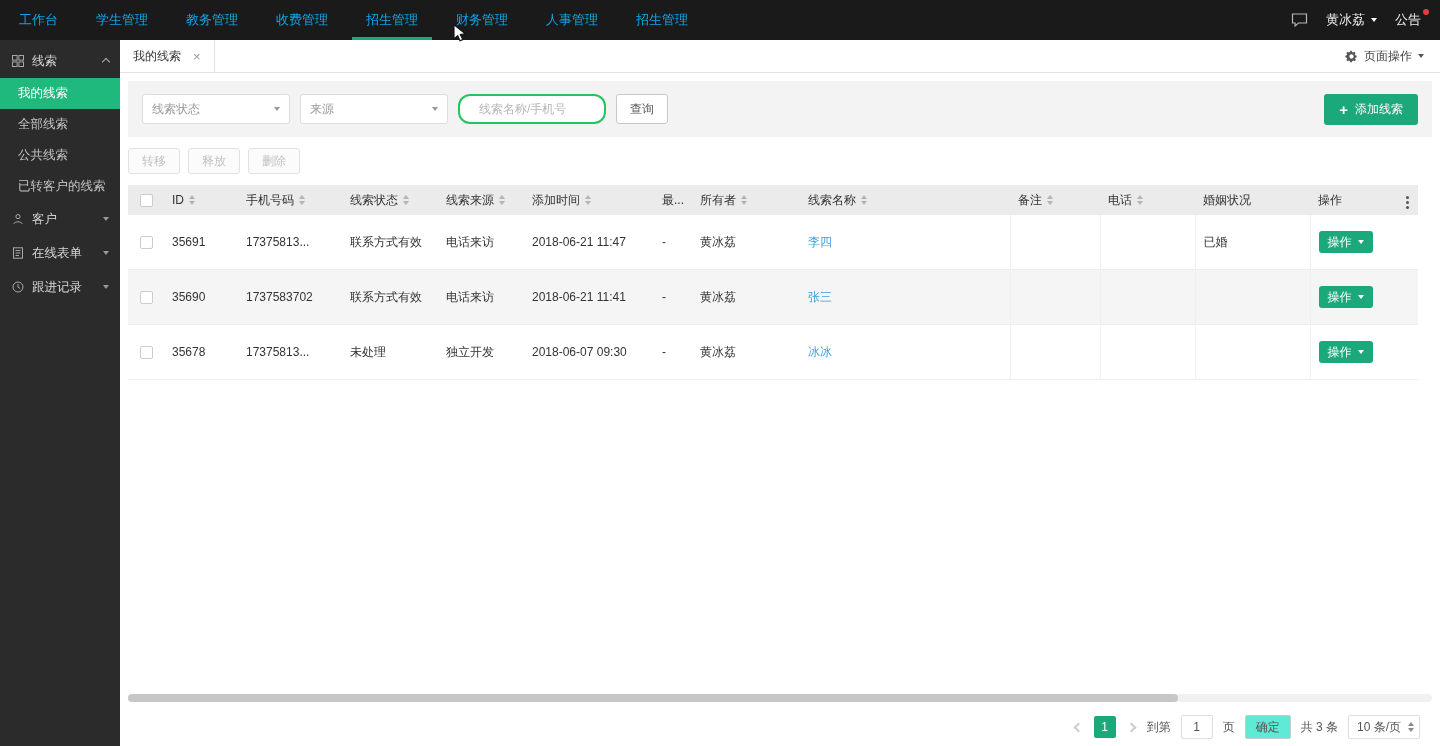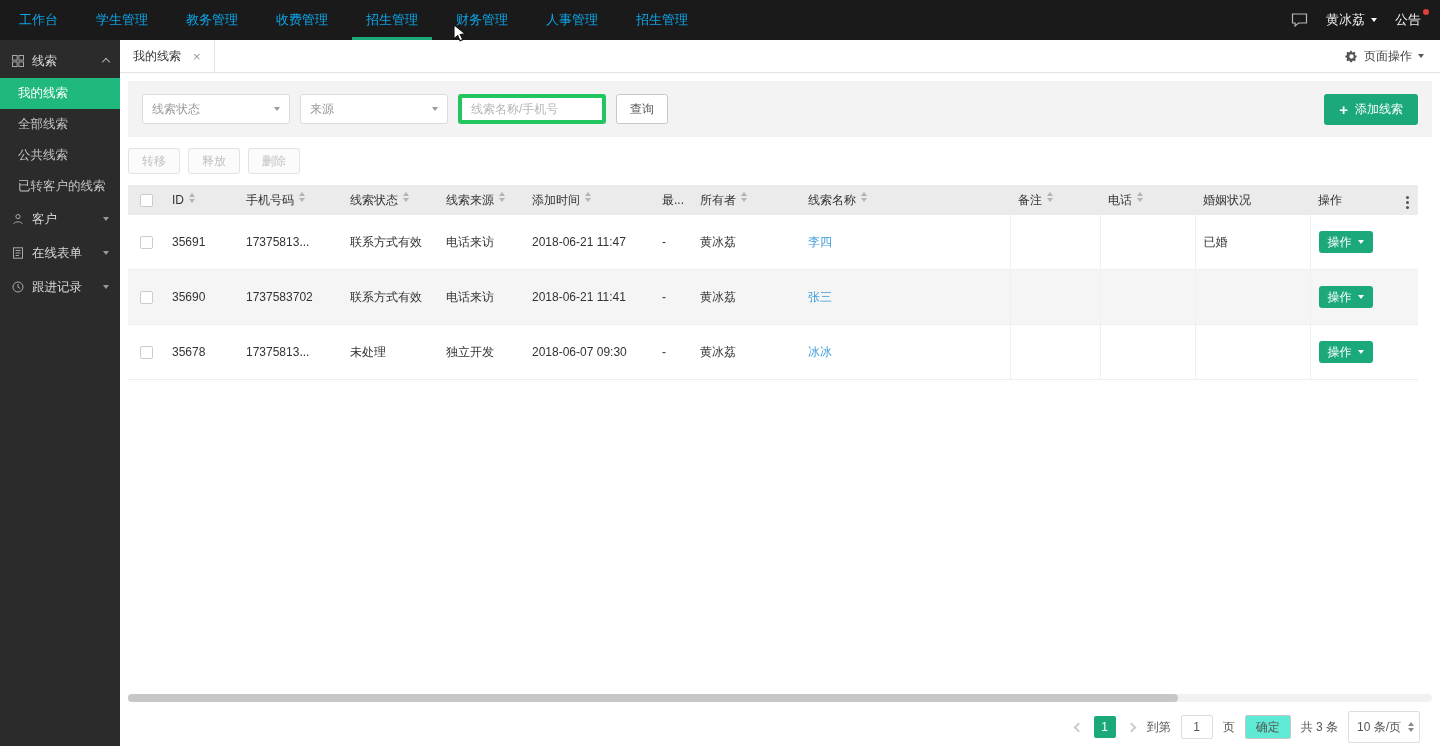--- a/index.html
+++ b/index.html
@@ -34,39 +34,39 @@
 
   
   .tabbar{height:33px;border-bottom:1px solid #e3e3e3;display:flex;align-items:stretch;background:#fff;flex-shrink:0}
   .tab{display:flex;align-items:center;gap:12px;padding:0 13px;border-right:1px solid #e3e3e3;font-size:12px;color:#333;cursor:pointer}
   .tab-close{color:#999;font-size:13px}
   .page-ops{margin-left:auto;display:flex;align-items:center;gap:6px;padding-right:16px;font-size:12px;color:#444;cursor:pointer}
 
   
   .filterbar{margin:8px 8px 0;background:#f3f3f3;height:56px;display:flex;align-items:center;gap:10px;padding:0 14px;flex-shrink:0}
   .sel{width:148px;height:30px;background:#fff;border:1px solid #dcdcdc;border-radius:3px;display:flex;align-items:center;justify-content:space-between;padding:0 9px;font-size:12px;color:#999;cursor:pointer}
-  .inp{width:148px;height:30px;border:4px solid #22c55e;border-radius:3px;padding:0 9px;font-size:12px;color:#333;outline:none}
+  .inp{width:148px;height:30px;border:2px solid #22c55e;border-radius:12px;padding:0 19px;font-size:12px;color:#333;outline:none}
   .inp::placeholder{color:#b5b5b5}
   .btn-query{width:52px;height:30px;background:#fff;border:1px solid #c9c9c9;border-radius:3px;font-size:12px;color:#555;cursor:pointer}
   .btn-add{margin-left:auto;height:31px;padding:0 15px;background:#1ba97c;border:none;border-radius:3px;color:#fff;font-size:12px;display:flex;align-items:center;gap:7px;cursor:pointer}
   .btn-add .plus{font-size:15px;font-weight:bold;line-height:1}
 
   
   .bulkbar{display:flex;gap:8px;margin:11px 8px;flex-shrink:0}
   .btn-bulk{height:26px;padding:0 13px;background:#fbfbfb;border:1px solid #e2e2e2;border-radius:3px;color:#c2c2c2;font-size:12px}
 
   
   .tablewrap{margin:0 8px;flex-shrink:0}
   table{border-collapse:collapse;table-layout:fixed;width:1290px;font-size:12px;color:#333}
   thead th{background:#ebebeb;height:30px;font-weight:normal;text-align:left;padding:0 8px;white-space:nowrap;overflow:hidden}
   tbody td{height:33px;padding:16px 8px;border-bottom:1px solid #eee;white-space:nowrap;overflow:hidden}
   tbody tr:nth-child(even){background:#f5f5f5}
   tbody td.vl{border-left:1px solid #f0f0f0}
   .c-center{text-align:center;padding:0}
-  .thc{display:inline-flex;align-items:flex-start}
+  .thc{display:inline-flex;align-items:center}
   .checkbox{display:inline-block;width:13px;height:13px;background:#fff;border:1px solid #ccc;border-radius:2px;vertical-align:middle;cursor:pointer}
   .sort{display:inline-flex;flex-direction:column;gap:2px;margin-left:5px}
   .sort i{display:block;width:0;height:0;border-left:3px solid transparent;border-right:3px solid transparent}
   .sort .su{border-bottom:4px solid #b3b3b3}
   .sort .sd{border-top:4px solid #b3b3b3}
   .dots{position:relative;display:inline-block;width:3px;height:3px;background:#555;border-radius:50%;box-shadow:0 -5px 0 #555,0 5px 0 #555;margin-top:5px}
   .link{color:#3f9edb;text-decoration:none;cursor:pointer}
   .btn-op{height:22px;padding:0 9px;background:#1ba97c;border:none;border-radius:3px;color:#fff;font-size:12px;display:inline-flex;align-items:center;gap:6px;cursor:pointer}
 
   
@@ -81,21 +81,21 @@
   .hscroll{height:8px;margin:0 8px 6px;border-radius:4px;background:#f1f1f1;flex-shrink:0}
   .hthumb{height:8px;width:1050px;background:#c7c7c7;border-radius:4px;cursor:pointer}
   .pagebar{height:38px;display:flex;align-items:center;justify-content:flex-end;gap:10px;padding-right:20px;font-size:12px;color:#555;flex-shrink:0}
   .pg-chev{cursor:pointer;padding:2px}
   .pg-chev i{display:block;width:7px;height:7px;border-left:2px solid #ccc;border-bottom:2px solid #ccc}
   .pg-chev.left i{transform:rotate(45deg)}
   .pg-chev.right i{transform:rotate(-135deg)}
   .pg-current{width:22px;height:22px;background:#1ba97c;color:#fff;display:flex;align-items:center;justify-content:center;border-radius:2px;cursor:pointer}
   .pg-input{width:32px;height:24px;border:1px solid #ddd;border-radius:2px;text-align:center;font-size:12px;outline:none;color:#555}
   .pg-confirm{height:24px;padding:0 10px;border:1px solid #c9c9c9;background:#5eead4;border-radius:2px;font-size:12px;color:#555;cursor:pointer}
-  .pg-size{height:32px;border:1px solid #ddd;border-radius:2px;display:flex;align-items:center;padding:0 5px 0 8px;gap:7px;cursor:pointer;background:#fff}
+  .pg-size{height:24px;border:1px solid #ddd;border-radius:2px;display:flex;align-items:center;padding:0 5px 0 8px;gap:7px;cursor:pointer;background:#fff}
   .spinner{display:flex;flex-direction:column;gap:2px}
   .spinner .up{display:block;width:0;height:0;border-left:3px solid transparent;border-right:3px solid transparent;border-bottom:4px solid #888}
   .spinner .down{display:block;width:0;height:0;border-left:3px solid transparent;border-right:3px solid transparent;border-top:4px solid #888}
 
   .cursor{position:absolute;left:453px;top:24px;z-index:50;pointer-events:none}
 </style>
 </head>
 <body>
 
 <div class="app">

